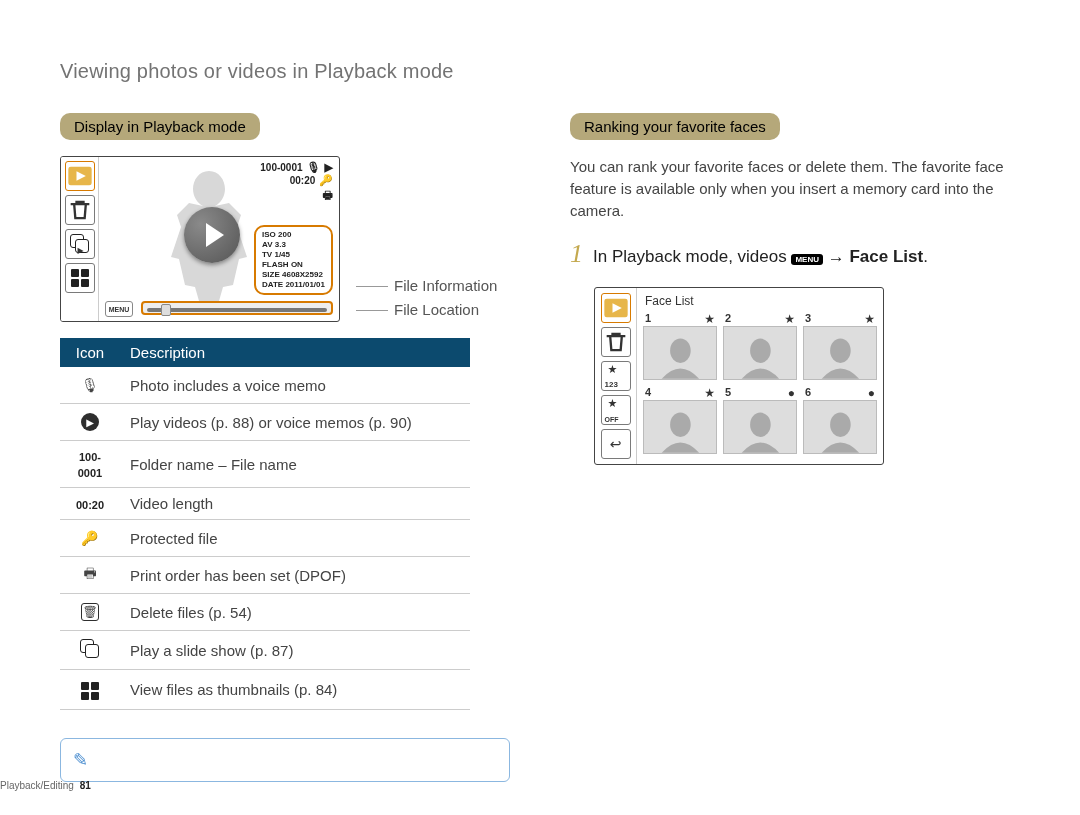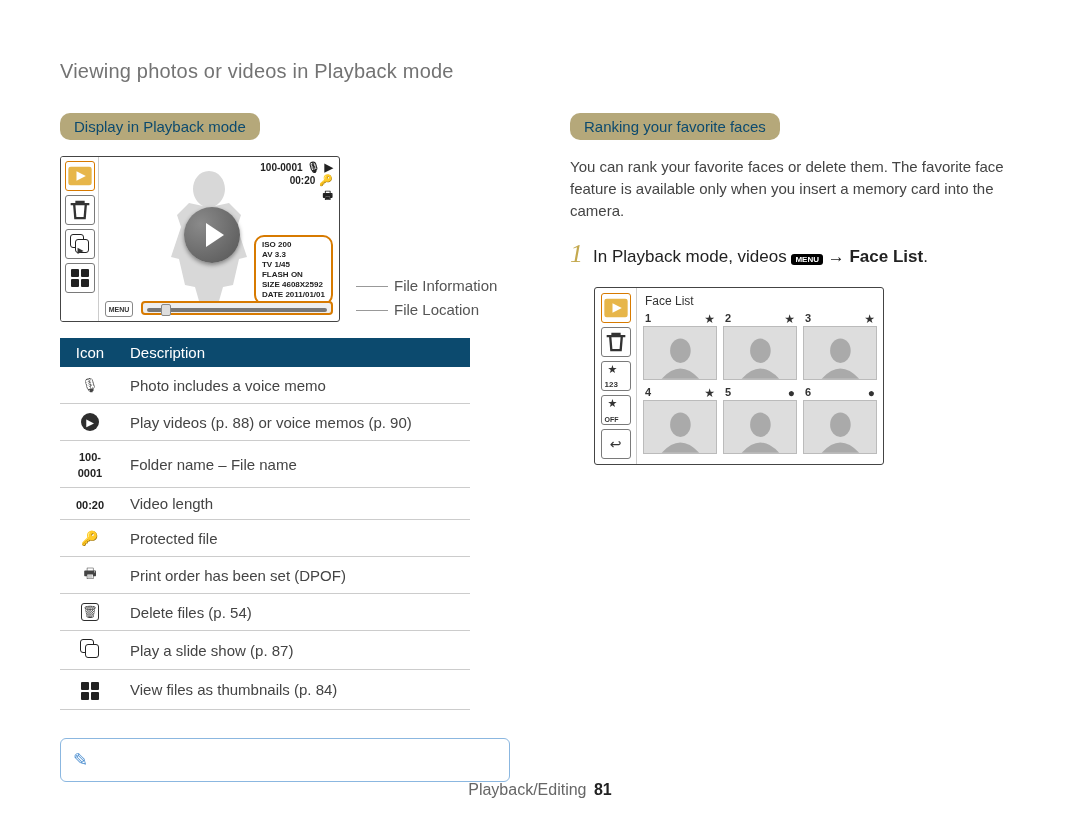--- a/index.html
+++ b/index.html
@@ -25,21 +25,21 @@
     letter-spacing: 0.2px;
   }
   .cols {
     display: flex;
     gap: 60px;
   }
   .col { flex: 1; }
 
   .pill {
     background: #b5a87a;
-    color: #0c4a6e;
+    color: #000000;
     font-size: 15px;
     padding: 5px 14px;
     border-radius: 10px;
     display: inline-block;
     margin-bottom: 16px;
   }
 
   
   .playback-group { display: flex; gap: 16px; align-items: flex-start; }
   .screen {
@@ -81,21 +81,21 @@
     border-left:18px solid #fff; border-top:12px solid transparent; border-bottom:12px solid transparent;
     margin-left:5px;
   }
   .info-top {
     position:absolute; top:4px; right:6px; text-align:left;
     font-size:10px; font-weight:700; color:#222;
   }
   .info-top .row1 { display:flex; gap:4px; align-items:center; justify-content:flex-end;}
   .mini-icon { font-size:11px; }
   .meta-box {
-    position:absolute; right:6px; top:78px;
+    position:absolute; right:6px; top:68px;
     border:2px solid #d77a00; border-radius:10px;
     font-family: "Arial Black", sans-serif;
     font-size:8px; font-weight:900; color:#222;
     padding:3px 6px; line-height:1.25;
     background:rgba(255,255,255,0.6);
   }
   .meta-box div { white-space: nowrap; }
   .seek {
     position:absolute; bottom:6px; left:42px; right:6px;
     border:2px solid #d77a00; border-radius:4px;
@@ -172,22 +172,22 @@
   .portrait {
     margin-top:14px;
     width:100%; height:54px;
     background:#ddd; border:1px solid #bbb;
     display:flex; align-items:flex-end; justify-content:center;
     overflow:hidden;
   }
   .portrait svg{ width:90%; height:90%; }
 
   .footer {
-    position:absolute; bottom:16px; left:0; right:0;
-    text-align:center; font-size:16px; color:#666;
+    position:absolute; bottom:24px; left:0; right:0;
+    text-align:left; font-size:10px; color:#666;
   }
   .footer b { font-weight:700; color:#222; margin-left:3px;}
 </style>
 </head>
 <body>
 
 <div class="page">
   <div class="page-title">Viewing photos or videos in Playback mode</div>
 
   <div class="cols">

